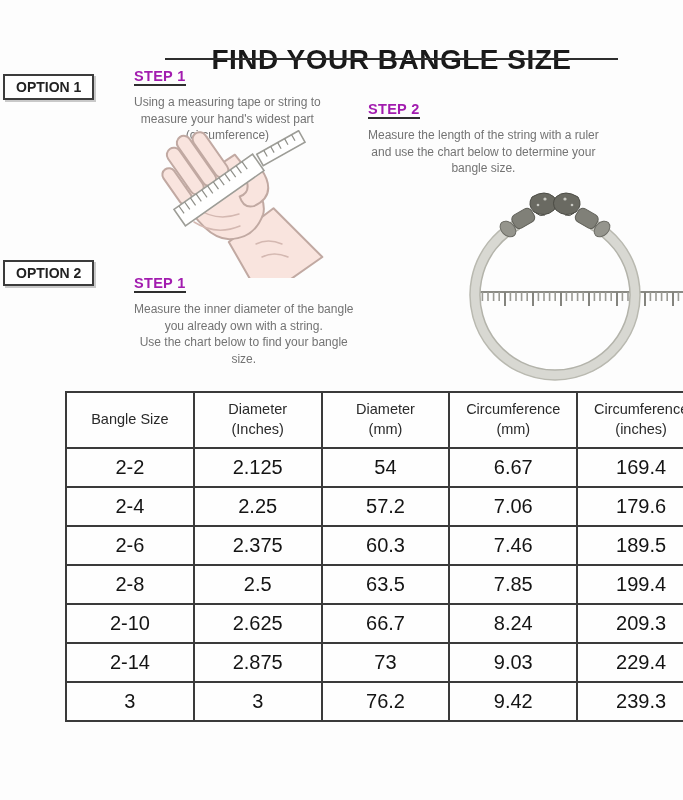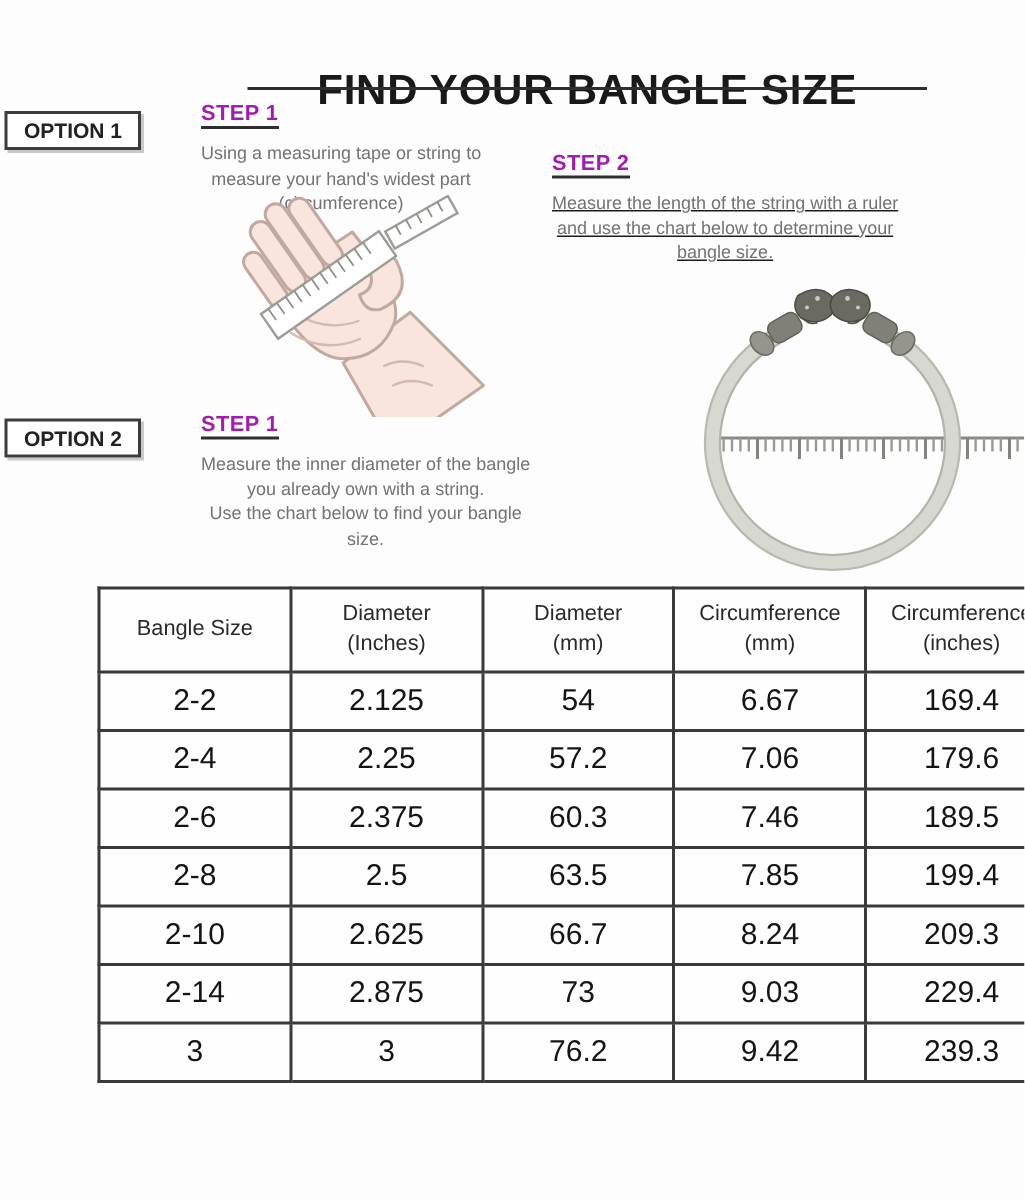--- a/index.html
+++ b/index.html
@@ -13,25 +13,25 @@
     font-size:28px;font-weight:700;letter-spacing:.5px;color:#191919;white-space:nowrap;
   }
   .title-rule{position:absolute;top:58px;left:165px;width:453px;height:2px;background:#2e2e2e;}
   
   .badge{
     position:absolute;left:3px;background:#ffffff;border:2px solid #3c3c3c;
     padding:3px 11px;font-size:14px;font-weight:700;color:#222;
     box-shadow:2px 2px 0 #c9c9c9;white-space:nowrap;
   }
   .badge.o1{top:74px;}
-  .badge.o2{top:279px;}
+  .badge.o2{top:260px;}
   
   .step{position:absolute;}
   .step.s1o1{left:134px;top:67px;}
-  .step.s2o1{left:368px;top:100px;text-decoration:underline;}
+  .step.s2o1{left:368px;top:100px;}
   .step.s1o2{left:134px;top:274px;}
   .step-heading{
     display:inline-block;font-size:14.5px;font-weight:700;color:#a21caf;
     letter-spacing:.3px;border-bottom:2px solid #2e2e2e;padding-bottom:0;
   }
   .step-text{margin-top:8px;font-size:12px;color:#737373;line-height:16.5px;text-align:center;}
   
   .hand-svg{position:absolute;left:136px;top:130px;}
   .bangle-svg{position:absolute;left:448px;top:183px;}
   

